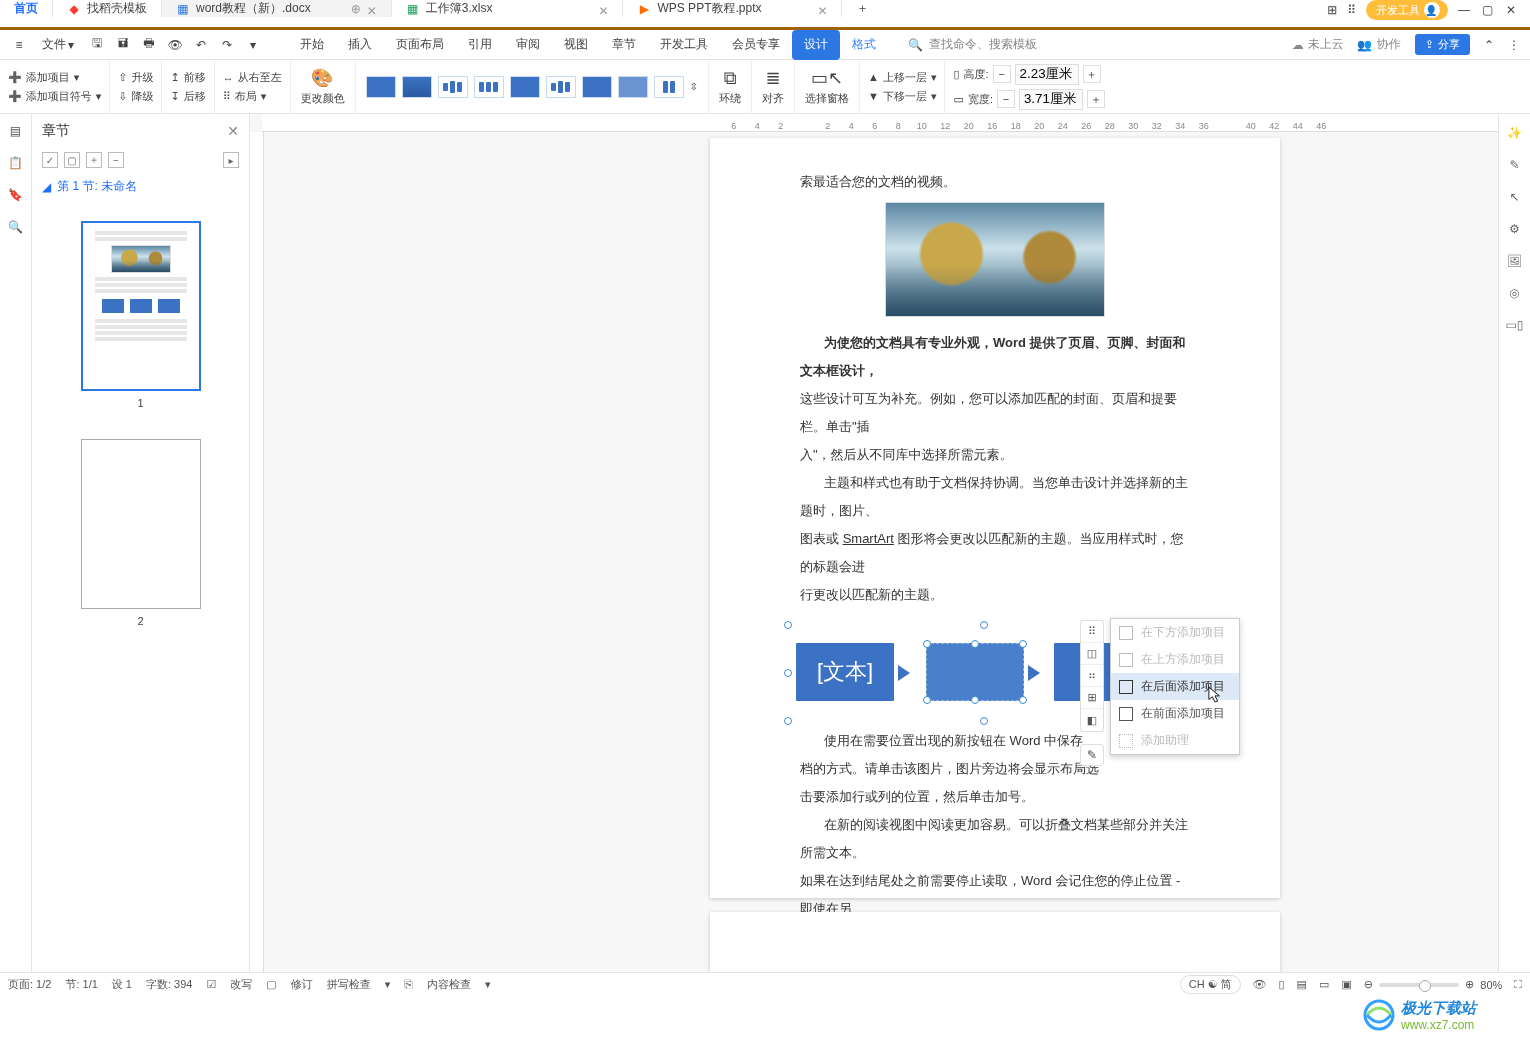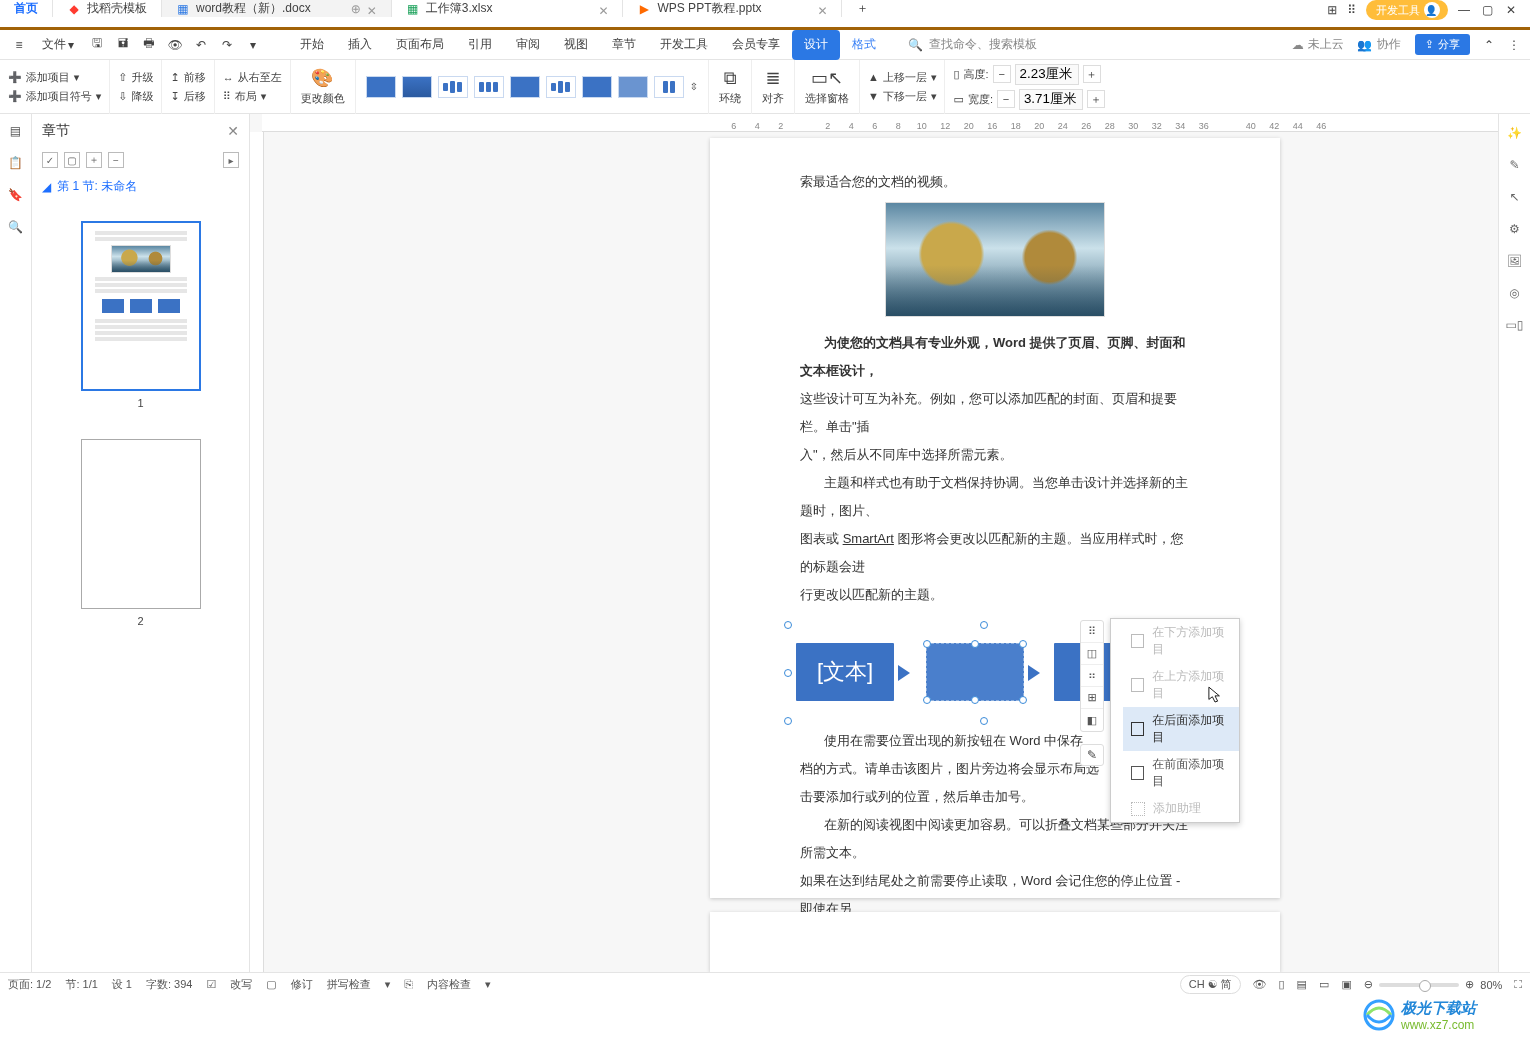--- a/index.html
+++ b/index.html
@@ -89,21 +89,21 @@
 .handle { position:absolute; width:8px; height:8px; background:#fff; border:1px solid #3b8bd9; border-radius:50%; }
 .sel-box { position:absolute; left:-8px; top:2px; width:394px; height:96px; }
 
 
 .toolcol { position:absolute; left:830px; top:506px; width:24px; background:#fff; border:1px solid #ddd; border-radius:3px; display:flex; flex-direction:column; }
 .toolcol .tc { height:22px; display:flex; align-items:center; justify-content:center; border-bottom:1px solid #eee; font-size:11px; color:#555; }
 .toolcol .tc:last-child { border-bottom:none; }
 .pencil { position:absolute; left:830px; top:630px; width:24px; height:22px; border:1px solid #ddd; border-radius:3px; display:flex; align-items:center; justify-content:center; background:#fff; }
 
 
-.ctx { position:absolute; left:860px; top:504px; width:130px; background:#fff; border:1px solid #ccc; box-shadow:0 2px 6px rgba(0,0,0,0.2);padding-left:12px; }
+.ctx { position:absolute; left:860px; top:504px; width:130px; background:#fff; border:1px solid #ccc; box-shadow:0 2px 6px rgba(0,0,0,0.2); }
 .ctx-item { display:flex; align-items:center; gap:8px; padding:5px 8px; font-size:12px; color:#555; }
 .ctx-item.disabled { color:#bbb; }
 .ctx-item.hover { background:#dde9f7; color:#333; }
 .ctx-ico { width:14px; height:14px; border:1px solid currentColor; }
 
 .cursor { position:absolute; left:958px; top:572px; width:14px; height:18px; }
 
 
 .status-bar { height:24px; display:flex; align-items:center; border-top:1px solid #e4e4e4; font-size:11px; color:#555; padding:0 8px; gap:14px; background:#fff; }
 .status-right { margin-left:auto; display:flex; align-items:center; gap:12px; }

